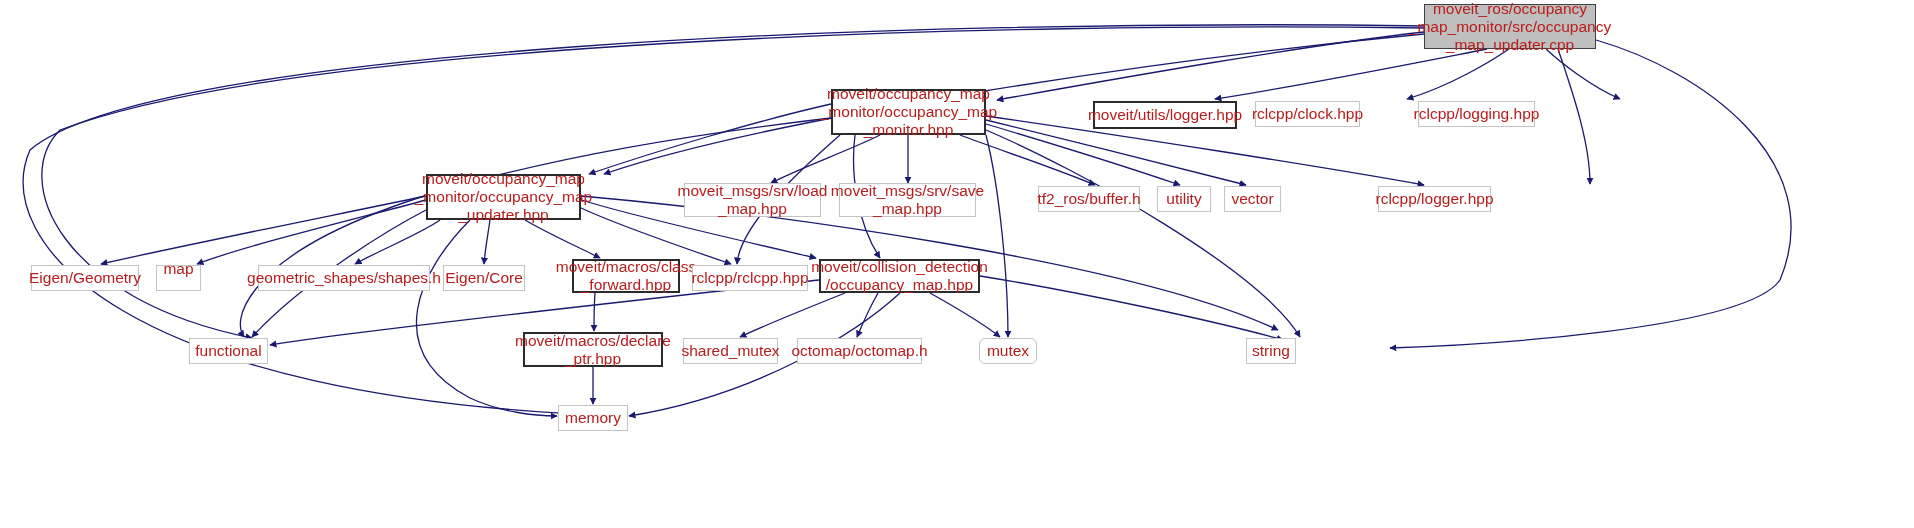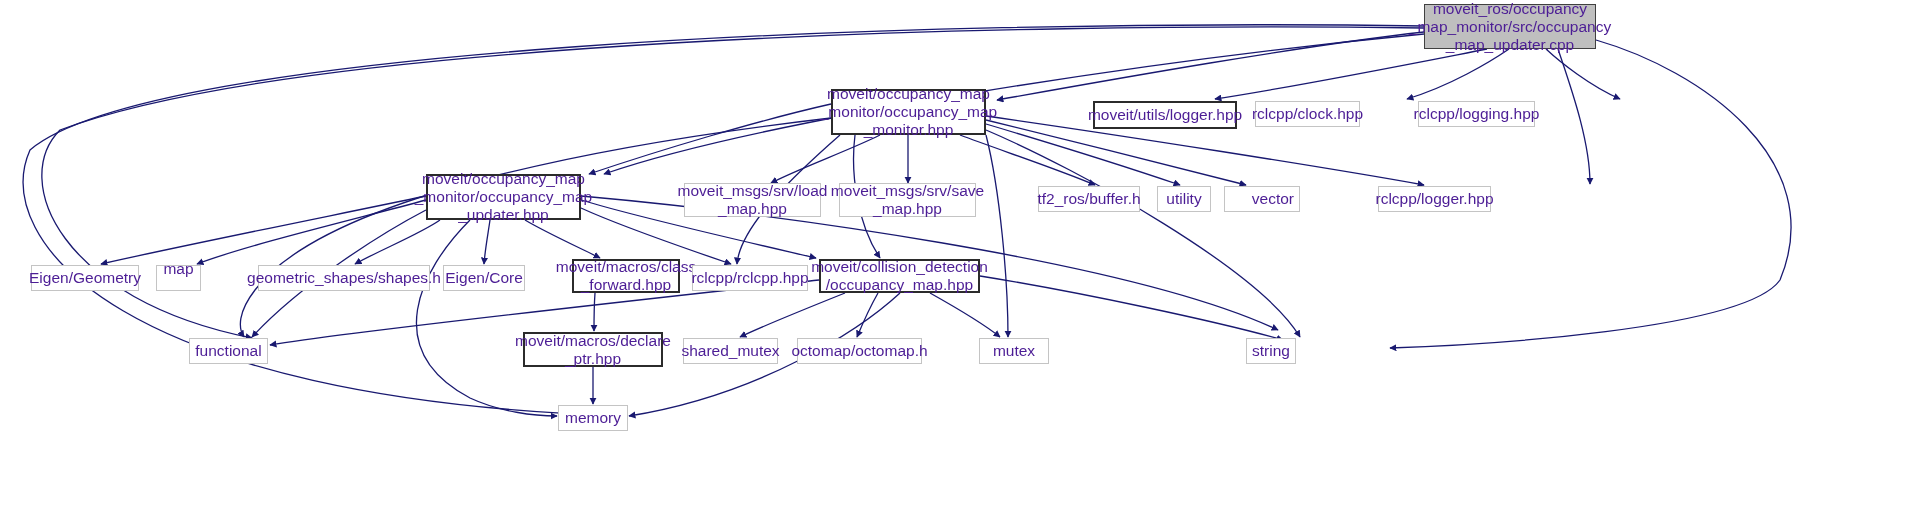--- a/index.html
+++ b/index.html
@@ -25,21 +25,21 @@
   }
   .node {
     position: absolute;
     box-sizing: border-box;
     display: flex;
     align-items: center;
     justify-content: center;
     text-align: center;
     font-size: 15.5px;
     line-height: 18px;
-    color: #4c1d95;
+    color: #b91c1c;
     background: #ffffff;
     border: 1px solid #c4c4c4;
     white-space: pre-line;
     padding: 12px 5px;
     z-index: 2;
   }
   .node.root {
     background: #bfbfbf;
     border: 1px solid #404040;
   }
@@ -111,33 +111,33 @@
       <div class="node" style="left: 1418px; top: 101px; width: 117px; height: 23px;"><span>rclcpp/logging.hpp</span></div>
       <div class="node strong" style="left: 426px; top: 174px; width: 155px; height: 46px;"><span>moveit/occupancy_map
 _monitor/occupancy_map
 _updater.hpp</span></div>
       <div class="node" style="left: 684px; top: 183px; width: 137px; height: 34px;"><span>moveit_msgs/srv/load
 _map.hpp</span></div>
       <div class="node" style="left: 839px; top: 183px; width: 137px; height: 34px;"><span>moveit_msgs/srv/save
 _map.hpp</span></div>
       <div class="node" style="left: 1038px; top: 186px; width: 102px; height: 23px; align-items: center;"><span>tf2_ros/buffer.h</span></div>
       <div class="node" style="left: 1157px; top: 186px; width: 54px; height: 23px;"><span>utility</span></div>
-      <div class="node" style="left: 1224px; top: 186px; width: 76px; height: 23px; justify-content: flex-end;"><span>vector</span></div>
+      <div class="node" style="left: 1224px; top: 186px; width: 57px; height: 23px;"><span>vector</span></div>
       <div class="node" style="left: 1378px; top: 186px; width: 113px; height: 23px;"><span>rclcpp/logger.hpp</span></div>
       <div class="node" style="left: 31px; top: 265px; width: 108px; height: 23px;"><span>Eigen/Geometry</span></div>
       <div class="node" style="left: 156px; top: 265px; width: 45px; height: 23px; align-items: flex-end;"><span>map</span></div>
       <div class="node" style="left: 258px; top: 265px; width: 172px; height: 23px;"><span>geometric_shapes/shapes.h</span></div>
       <div class="node" style="left: 443px; top: 265px; width: 82px; height: 23px;"><span>Eigen/Core</span></div>
       <div class="node strong" style="left: 528px; top: 259px; width: 108px; height: 34px; margin-left: 44px;"><span>moveit/macros/class
 _forward.hpp</span></div>
       <div class="node" style="left: 692px; top: 265px; width: 116px; height: 23px;"><span>rclcpp/rclcpp.hpp</span></div>
       <div class="node strong" style="left: 819px; top: 259px; width: 161px; height: 34px;"><span>moveit/collision_detection
 /occupancy_map.hpp</span></div>
       <div class="node" style="left: 189px; top: 338px; width: 79px; height: 23px;"><span>functional</span></div>
       <div class="node strong" style="left: 523px; top: 332px; width: 140px; height: 35px;"><span>moveit/macros/declare
 _ptr.hpp</span></div>
       <div class="node" style="left: 683px; top: 338px; width: 95px; height: 23px;"><span>shared_mutex</span></div>
       <div class="node" style="left: 797px; top: 338px; width: 125px; height: 23px;"><span>octomap/octomap.h</span></div>
-      <div class="node" style="left: 979px; top: 338px; width: 70px; height: 23px;"><span>mutex</span></div>
+      <div class="node" style="left: 979px; top: 338px; width: 58px; height: 23px; border-radius: 6px;"><span>mutex</span></div>
       <div class="node" style="left: 1246px; top: 338px; width: 50px; height: 23px;"><span>string</span></div>
       <div class="node" style="left: 558px; top: 405px; width: 70px; height: 23px;"><span>memory</span></div>
     </div>
 </div>
 
 </body></html>

